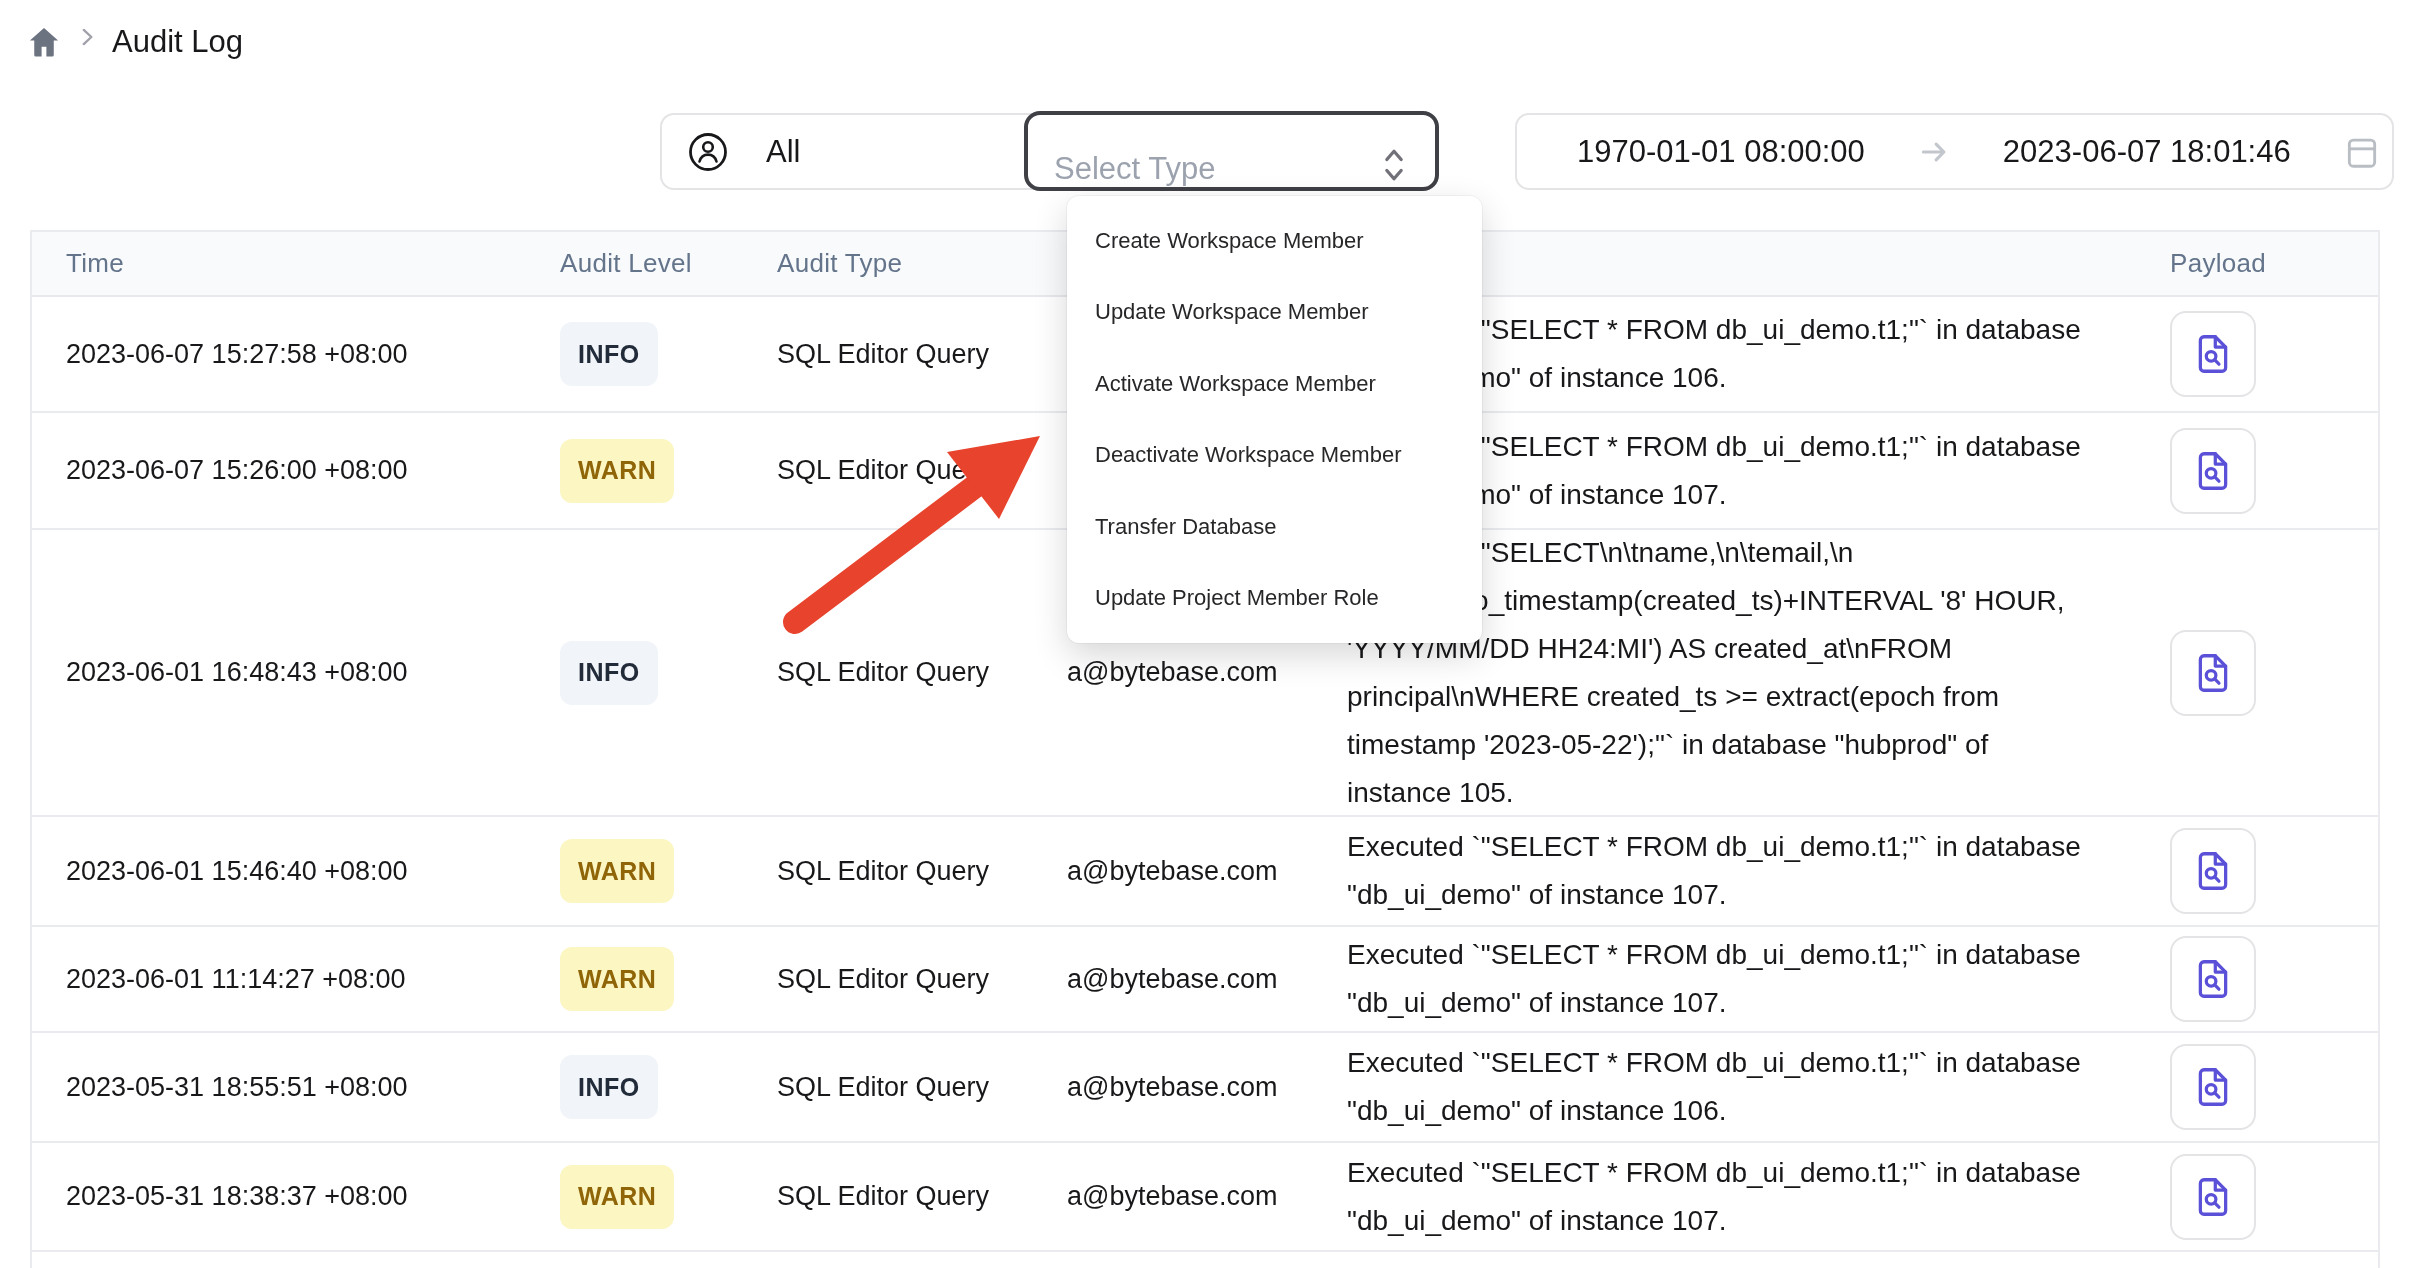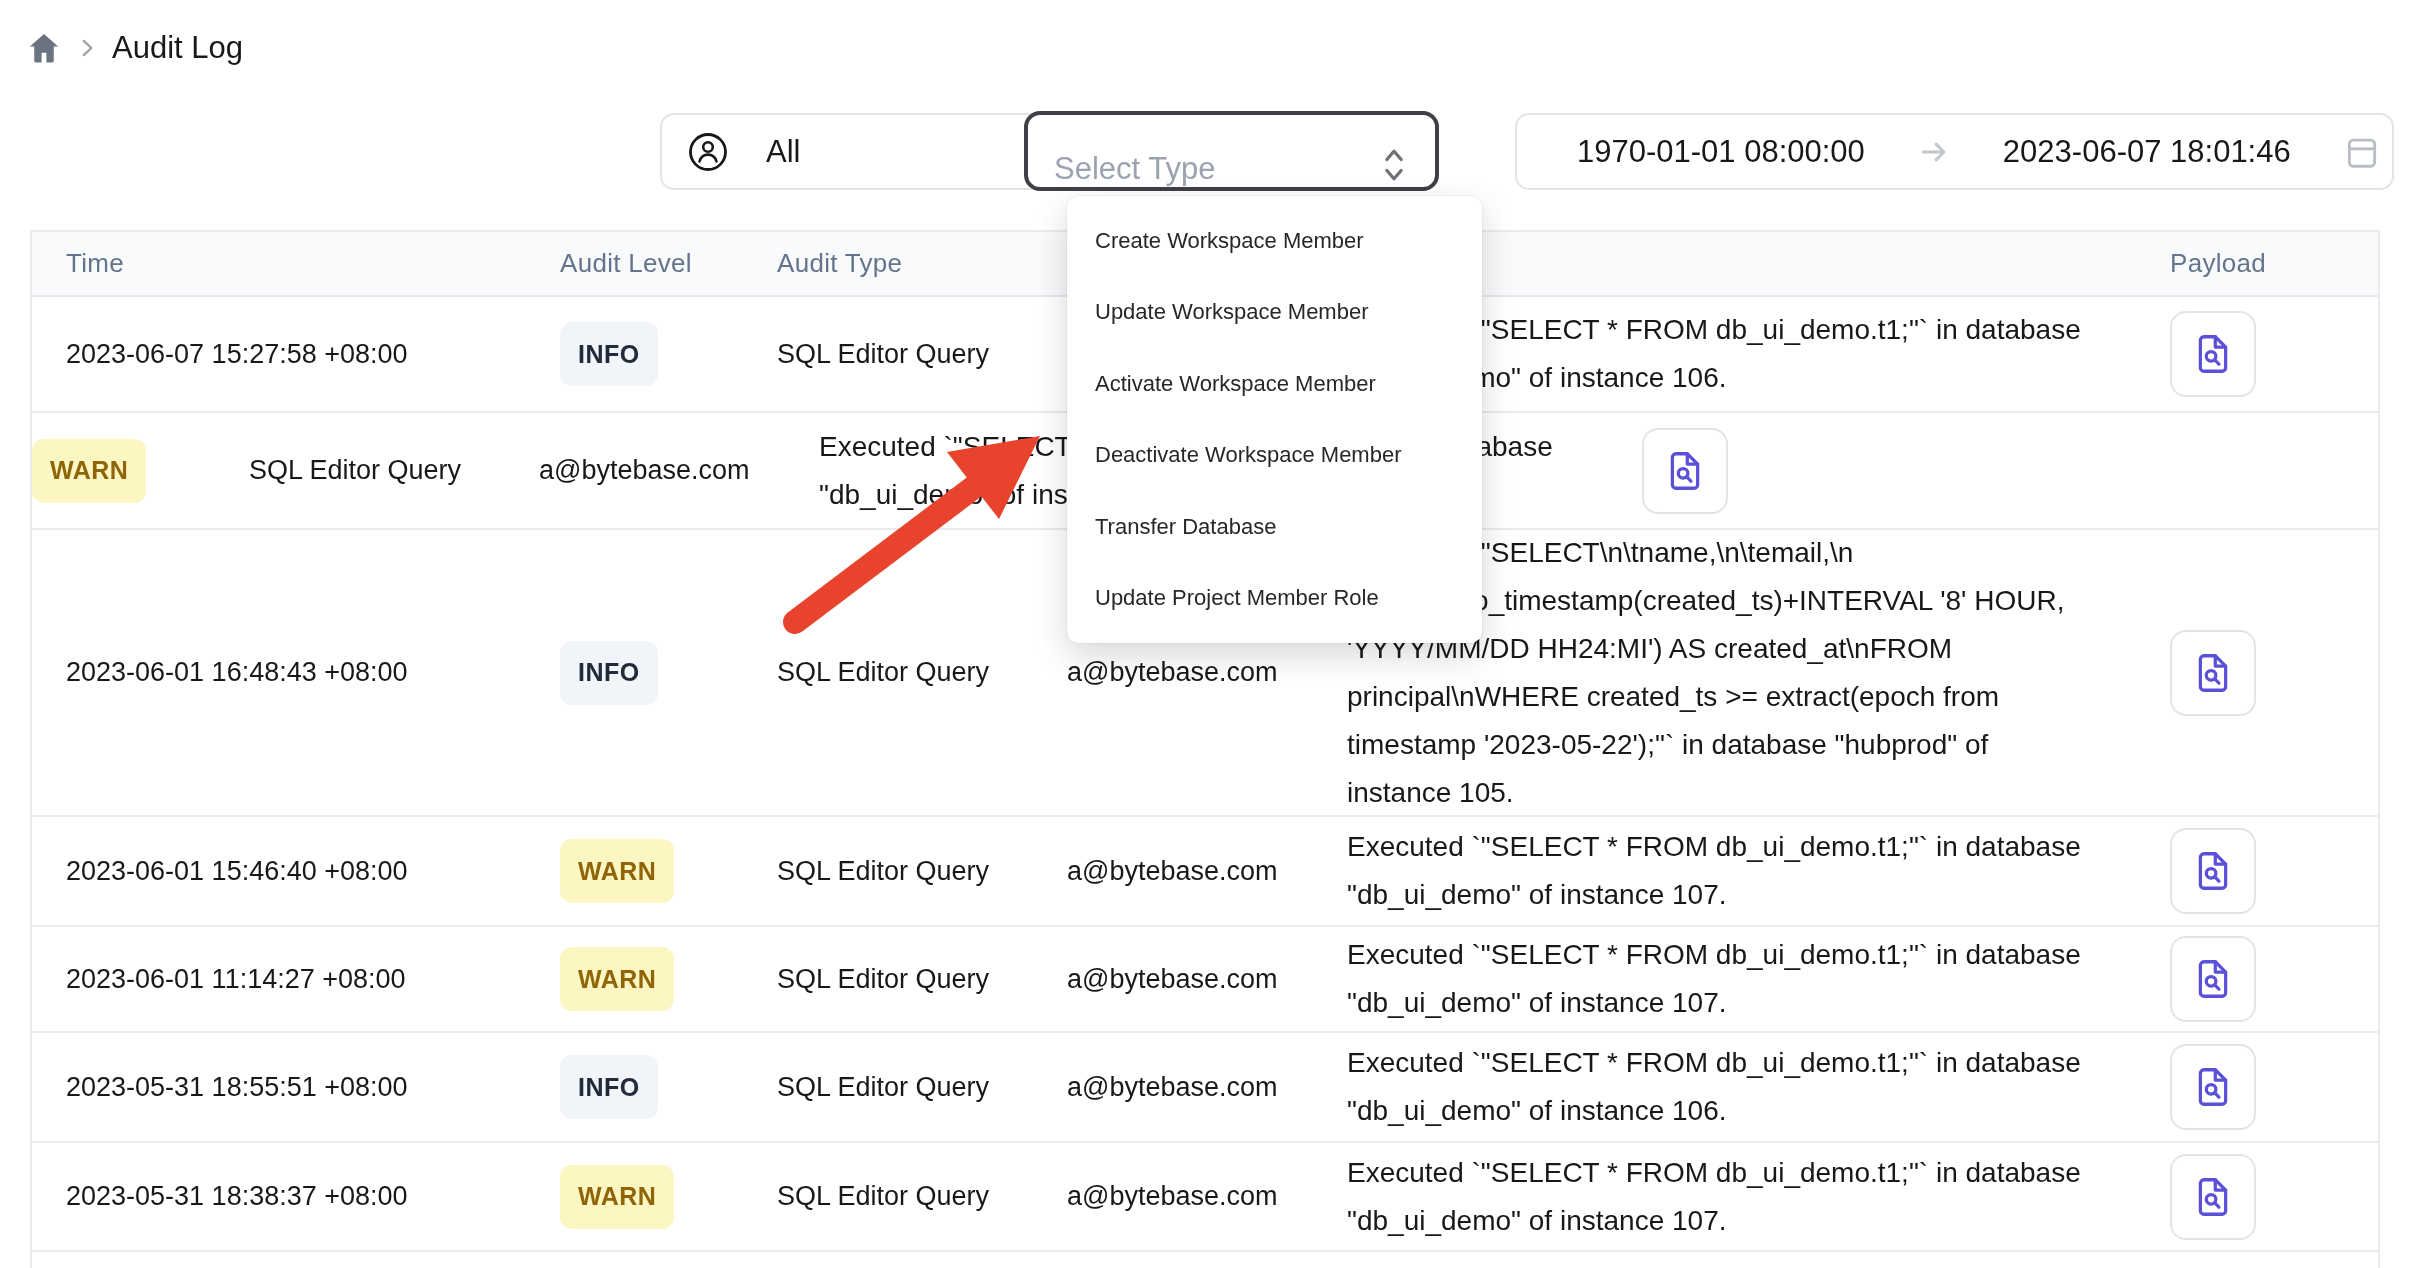--- a/index.html
+++ b/index.html
@@ -1,20 +1,20 @@
 <!DOCTYPE html>
 <html><head>
 <meta charset="utf-8">
 <style>
   html,body{margin:0;padding:0;background:#fff;}
   .screen{position:relative;width:2410px;height:1268px;background:#fff;overflow:hidden;
           font-family:"Liberation Sans",sans-serif;color:#18181b;}
 
   
-  .breadcrumb{position:absolute;left:26px;top:24px;height:48px;display:flex;align-items:center;gap:12px;}
+  .breadcrumb{position:absolute;left:26px;top:24px;height:48px;display:flex;align-items:flex-start;gap:12px;}
   .crumb-title{font-size:31px;font-weight:500;color:#18181b;}
 
   
   .pill{position:absolute;display:flex;align-items:center;background:#fff;box-sizing:border-box;
         border:2px solid #e4e4e7;border-radius:14px;}
   .all-select{left:660px;top:113px;width:415px;height:77px;padding:0 24px;gap:36px;cursor:pointer;}
   .type-select{left:1024px;top:111px;width:415px;height:80px;padding:0 26px;gap:16px;
                border:4px solid #3f3f46;border-radius:16px;cursor:pointer;align-items:flex-end;}
   .select-label{font-size:31px;color:#18181b;}
   .placeholder{font-size:31px;color:#9ca3af;}
@@ -144,20 +144,21 @@
           <path d="M13.2 3H7.3C6.2 3 5.4 3.9 5.4 5v14c0 1.1.8 2 1.9 2h9.4c1.1 0 1.9-.9 1.9-2V8.4L13.2 3z"></path>
           <path d="M13.2 3v5.4h5.4"></path>
               <circle cx="11" cy="13.2" r="2.5"></circle>
               <path d="M12.9 15.1l2.2 2.2"></path>
         </svg>
           </button>
         </div>
     </div>
 
     <div class="tr r2">
+      <div class="c-time cell-text">2023-06-07 15:26:00 +08:00</div>
       <div class="c-level"><span class="badge warn">WARN</span></div>
       <div class="c-type cell-text">SQL Editor Query</div>
       <div class="c-actor cell-text">a@bytebase.com</div>
       <div class="c-comment comment-text">Executed `"SELECT * FROM db_ui_demo.t1;"` in database
 "db_ui_demo" of instance 107.</div>
       <div class="c-payload">
           <button class="payload-btn">
         <svg width="46" height="46" viewBox="0 0 24 24" fill="none" stroke="#5b51d8" stroke-width="1.7" stroke-linecap="round" stroke-linejoin="round">
           <path d="M13.2 3H7.3C6.2 3 5.4 3.9 5.4 5v14c0 1.1.8 2 1.9 2h9.4c1.1 0 1.9-.9 1.9-2V8.4L13.2 3z"></path>
           <path d="M13.2 3v5.4h5.4"></path>

